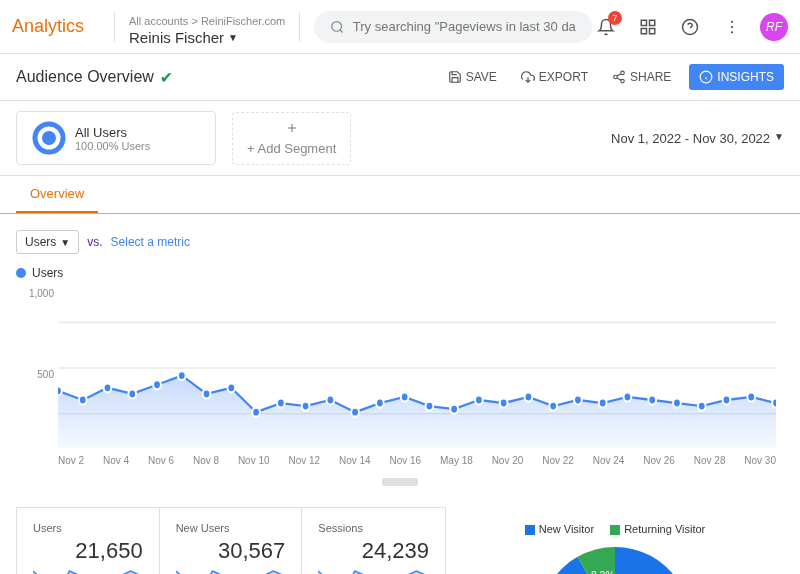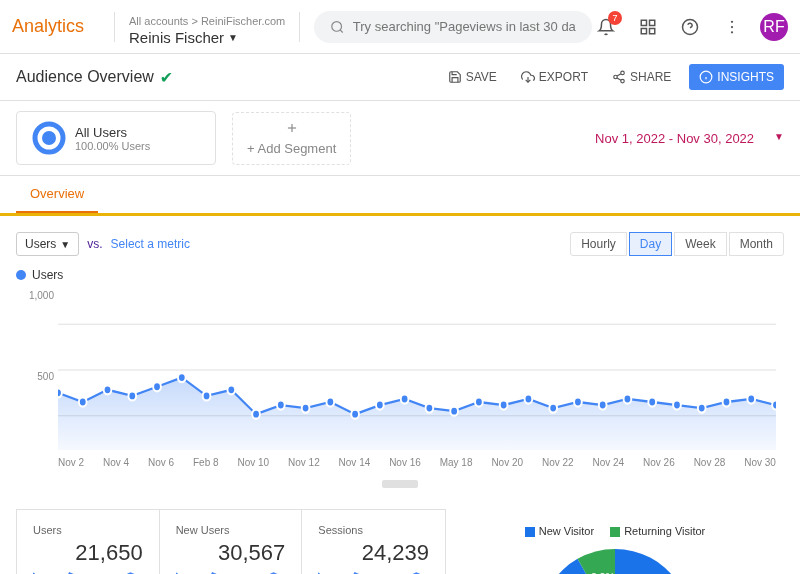--- a/index.html
+++ b/index.html
@@ -10,42 +10,42 @@
     .header-logo { font-size: 18px; color: #e8710a; font-weight: 400; margin-right: 16px; white-space: nowrap; }
     .header-account { font-size: 11px; color: #666; line-height: 1.3; margin-top: 8px; }
     .header-account .account-path { font-size: 11px; color: #888; }
     .header-account .account-name { font-size: 15px; color: #333; display: flex; align-items: center; gap: 4px; cursor: pointer; }
     .header-divider { width: 1px; height: 30px; background: #e0e0e0; margin: 0 14px; }
     .search-bar { flex: 1; display: flex; align-items: center; background: #f1f3f4; border-radius: 24px; padding: 8px 16px; gap: 8px; max-width: 380px; }
     .search-bar input { border: none; background: transparent; outline: none; font-size: 13px; color: #555; width: 100%; }
     .header-icons { display: flex; align-items: center; gap: 14px; margin-left: auto; }
     .header-icon { width: 28px; height: 28px; display: flex; align-items: center; justify-content: center; cursor: pointer; color: #555; font-size: 16px; position: relative; }
     .notification-badge { position: absolute; top: -2px; right: -2px; background: #f44336; color: #fff; border-radius: 50%; width: 14px; height: 14px; font-size: 9px; display: flex; align-items: center; justify-content: center; }
-    .avatar { width: 28px; height: 28px; border-radius: 50%; background: #a21caf; display: flex; align-items: center; justify-content: center; color: #fff; font-size: 16px; cursor: pointer; }
+    .avatar { width: 28px; height: 28px; border-radius: 50%; background: #d946ef; display: flex; align-items: center; justify-content: center; color: #fff; font-size: 12px; cursor: pointer; font-style: italic; }
 
     
     .sub-header { display: flex; align-items: center; padding: 10px 16px; border-bottom: 1px solid #e0e0e0; gap: 0; }
     .page-title { font-size: 16px; font-weight: 500; color: #333; display: flex; align-items: center; gap: 6px; }
     .check-icon { color: #0f9d58; font-size: 16px; }
     .sub-header-actions { margin-left: auto; display: flex; align-items: center; gap: 12px; }
     .action-btn { display: flex; align-items: center; gap: 4px; color: #555; font-size: 12px; cursor: pointer; padding: 4px 6px; border-radius: 3px; }
     .insights-btn { display: flex; align-items: flex-end; gap: 4px; background: #4285f4; color: #fff; border-radius: 3px; padding: 6px 10px; font-size: 12px; cursor: pointer; }
 
     
     .segment-bar { display: flex; align-items: center; padding: 10px 16px; border-bottom: 1px solid #e0e0e0; gap: 16px; }
     .segment-pill { display: flex; align-items: center; gap: 8px; border: 1px solid #e0e0e0; border-radius: 4px; padding: 8px 14px; min-width: 200px; }
     .segment-donut { width: 36px; height: 36px; position: relative; }
     .segment-donut svg { width: 36px; height: 36px; }
     .segment-label { font-size: 13px; color: #333; font-weight: 500; }
     .segment-sub { font-size: 11px; color: #888; }
     .add-segment { display: flex; align-items: center; gap: 6px; color: #888; font-size: 13px; cursor: pointer; padding: 8px 14px; border: 1px dashed #e0e0e0; border-radius: 4px; flex-direction: column; }
-    .date-range { margin-left: auto; font-size: 13px; color: #be185d; cursor: pointer; display: flex; align-items: flex-start; gap: 20px; }
-
-    
-    .tabs { border-bottom: 3px solid #eab308; padding: 0 16px; }
+    .date-range { margin-left: auto; font-size: 13px; color: #404040; cursor: pointer; display: flex; align-items: flex-start; gap: 4px; }
+
+    
+    .tabs { border-bottom: 1px solid #eab308; padding: 0 16px; }
     .tab { display: inline-block; padding: 10px 14px; font-size: 13px; cursor: pointer; color: #555; border-bottom: 2px solid transparent; }
     .tab.active { color: #e8710a; border-bottom-color: #e8710a; }
 
     
     .chart-section { padding: 16px; }
     .chart-controls { display: flex; align-items: center; gap: 8px; margin-bottom: 12px; }
     .metric-pill { display: flex; align-items: center; gap: 4px; border: 1px solid #ccc; border-radius: 3px; padding: 4px 8px; font-size: 12px; cursor: pointer; background: #fff; }
     .vs-text { color: #4c1d95; font-size: 12px; }
     .select-metric { color: #4285f4; font-size: 12px; cursor: pointer; }
     .time-buttons { margin-left: auto; display: flex; gap: 2px; }
@@ -204,26 +204,20 @@
 </div>
 
 <div class="chart-section">
   <div class="chart-controls">
     <div class="metric-pill">
       <span>Users</span>
       <span style="font-size:10px;">▼</span>
     </div>
     <span class="vs-text">vs.</span>
     <span class="select-metric">Select a metric</span>
-    <div class="time-buttons">
-      <button class="time-btn">Hourly</button>
-      <button class="time-btn active">Day</button>
-      <button class="time-btn">Week</button>
-      <button class="time-btn">Month</button>
-    </div>
   </div>
   <div class="chart-legend">
     <div class="legend-dot"></div>
     <span>Users</span>
   </div>
 
   <div style="position:relative; margin-left:42px; margin-right:8px;">
     <div style="position:absolute; left:-42px; top:0; bottom:20px; display:flex; flex-direction:column; justify-content:space-between; font-size:10px; color:#888; width:38px; text-align:right;">
       <span>1,000</span>
       <span>500</span>
@@ -272,21 +266,21 @@
         <circle cx="637.9310344827586" cy="100.66666666666667" r="4" fill="#4285f4" stroke="#fff" stroke-width="2"></circle>
         <circle cx="663.448275862069" cy="103.33333333333334" r="4" fill="#4285f4" stroke="#fff" stroke-width="2"></circle>
         <circle cx="688.9655172413793" cy="98" r="4" fill="#4285f4" stroke="#fff" stroke-width="2"></circle>
         <circle cx="714.4827586206897" cy="95.33333333333334" r="4" fill="#4285f4" stroke="#fff" stroke-width="2"></circle>
         <circle cx="740" cy="100.66666666666667" r="4" fill="#4285f4" stroke="#fff" stroke-width="2"></circle>
       </svg>
     <div class="chart-x-labels" id="x-labels-container" style="display: flex; justify-content: space-between; font-size: 10px; color: rgb(136, 136, 136);">
         <span>Nov 2</span>
         <span>Nov 4</span>
         <span>Nov 6</span>
-        <span>Feb 8</span>
+        <span>Nov 8</span>
         <span>Nov 10</span>
         <span>Nov 12</span>
         <span>Nov 14</span>
         <span>Nov 16</span>
         <span>May 18</span>
         <span>Nov 20</span>
         <span>Nov 22</span>
         <span>Nov 24</span>
         <span>Nov 26</span>
         <span>Nov 28</span>

